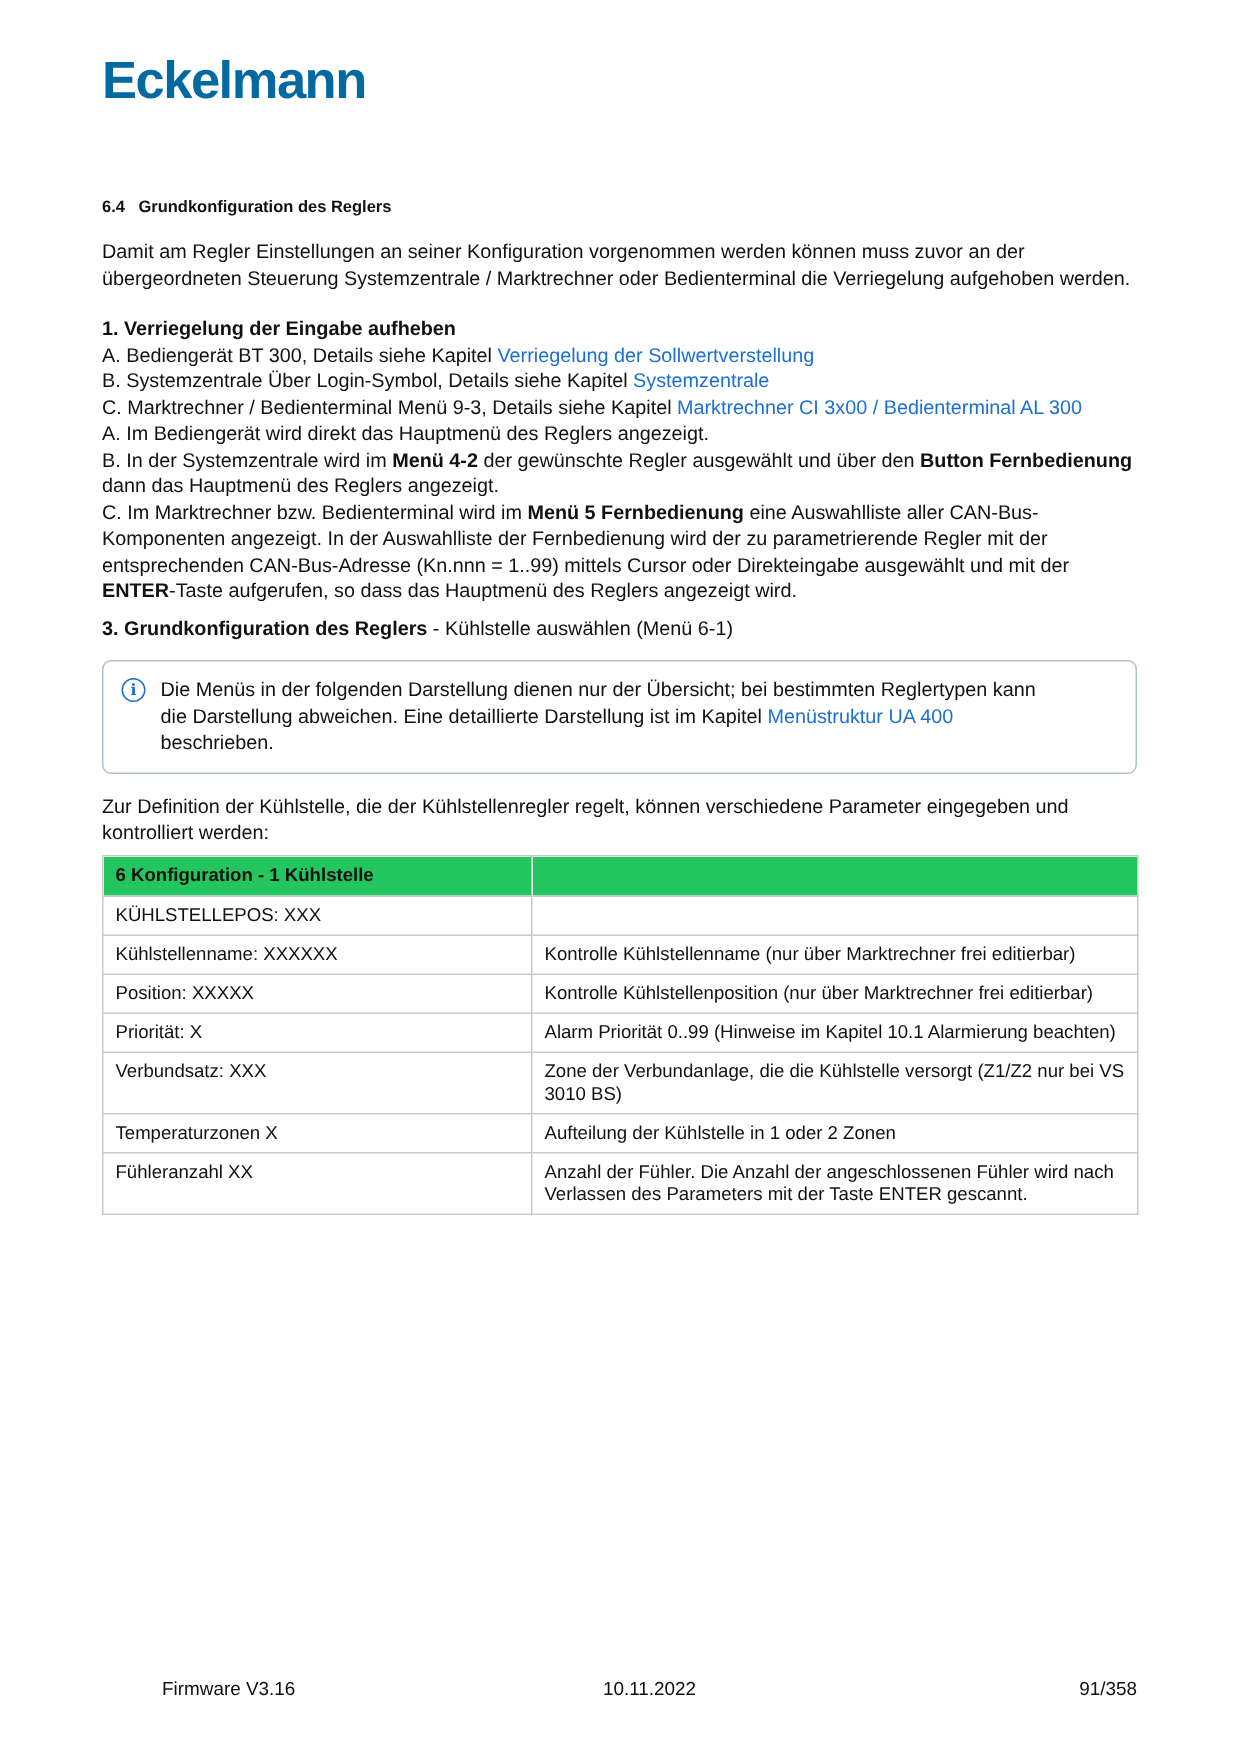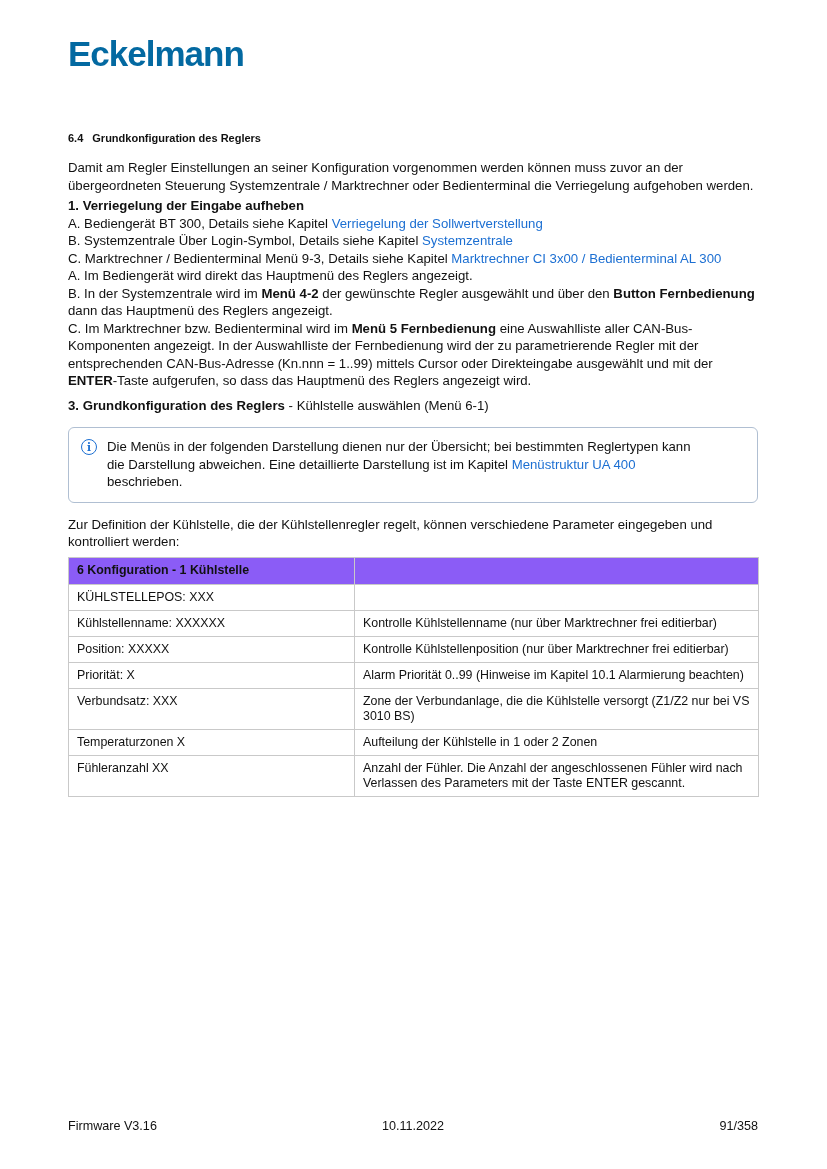--- a/index.html
+++ b/index.html
@@ -10,21 +10,21 @@
   }
   .content{margin-left:68px;width:690px;}
   .logo{
     margin-top:34px;font-size:35px;font-weight:700;color:#0369a1;
     letter-spacing:-1px;line-height:40px;
   }
   .doc-heading{margin-top:54px;font-size:11px;font-weight:700;line-height:20px;}
   .doc-heading .h-num{margin-right:9px;}
   p, .rich-block{font-size:13.2px;line-height:17.5px;margin:0;}
   .para{margin-top:11px;}
-  .step-title{margin-top:3px;font-weight:700;font-size:13.2px;line-height:17.5px;}
+  .step-title{margin-top:16px;font-weight:700;font-size:13.2px;line-height:17.5px;}
   .rich-line{font-size:13.2px;line-height:17.5px;}
   .rich-line span.bold{font-weight:700;}
   .rich-line span.link{color:#1c6fd2;}
   .step3{margin-top:7px;}
   .note-box{
     margin-top:13px;box-sizing:border-box;width:690px;
     border:1px solid #b0bfd2;border-radius:6px;
     padding:10px 14px 11px 12px;display:flex;align-items:flex-start;gap:10px;
     background:#ffffff;
   }
@@ -36,28 +36,28 @@
   .note-text{max-width:600px;}
   .zur-def{margin-top:13px;}
   table.params{
     margin-top:6px;width:690px;border-collapse:collapse;table-layout:fixed;
     font-size:12.4px;line-height:15px;
   }
   table.params th, table.params td{
     border:1px solid #c9c9c9;padding:5px 8px;vertical-align:top;text-align:left;
     overflow:hidden;
   }
-  table.params th{background:#8b5cf6;font-weight:700;font-size:12.4px;height:16px;}
+  table.params th{background:#22c55e;font-weight:700;font-size:12.4px;height:16px;}
   table.params col.c1{width:286px;}
   table.params col.c2{width:404px;}
   .footer{
     position:absolute;top:1118px;left:68px;width:690px;display:flex;
     font-size:12.6px;line-height:16px;color:#111;
   }
-  .footer .f-left{flex:1;text-align:left;}
+  .footer .f-left{flex:1;text-align:left;margin-left:40px;}
   .footer .f-center{flex:1;text-align:center;}
   .footer .f-right{flex:1;text-align:right;}
 </style>
 </head>
 <body>
 
 <div class="content">
 
   <div class="logo">Eckelmann</div>
 

